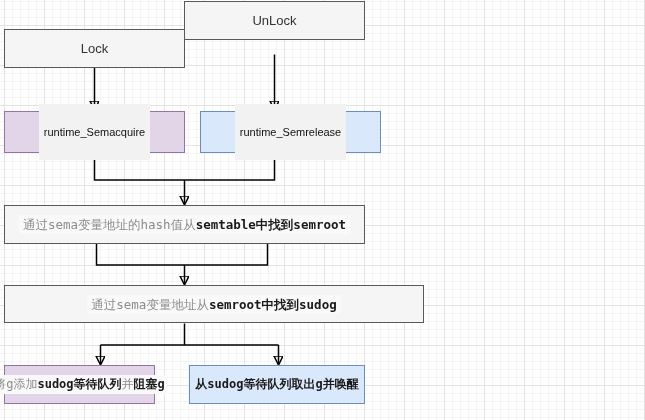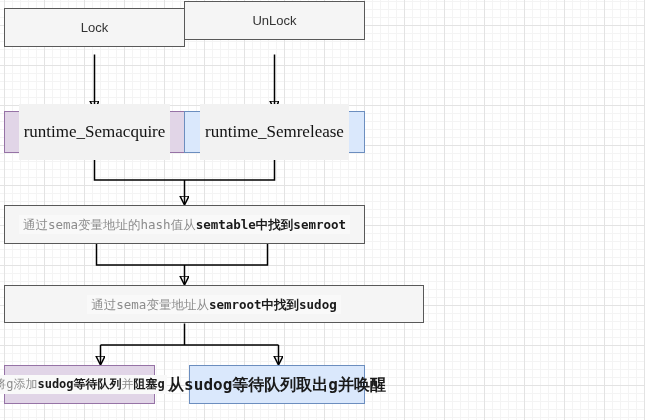--- a/index.html
+++ b/index.html
@@ -20,22 +20,22 @@
   .node{
     position:absolute;box-sizing:border-box;
     display:flex;align-items:center;justify-content:center;
     text-align:center;white-space:nowrap;
   }
   .node.gray  {background:var(--gray-fill,#f5f5f5);  border:1px solid var(--gray-stroke,#595959);}
   .node.purple{background:var(--purple-fill,#e1d5e7);border:1px solid var(--purple-stroke,#9673a6);}
   .node.blue  {background:var(--blue-fill,#dae8fc);  border:1px solid var(--blue-stroke,#6c8ebf);}
   .label{font-size:13px;color:var(--label,#333333);}
   .code{
-    font-family:Liberation Serif, serif;
-    font-size:17px;font-weight:500;color:#111111;
+    font-family:Liberation Sans, sans-serif;
+    font-size:11px;font-weight:500;color:#111111;
     background:var(--code-bg,#f2f2f2);padding:19px 5px;line-height:18px;
   }
   .mixed{
     font-family:"DejaVu Sans Mono","Liberation Mono",monospace;
     font-size:12.5px;line-height:17px;padding:1px 4px;
   }
   .strip{background:var(--strip,#f9f9f9);}
   .seg-muted{color:var(--text-muted,#8c8c8c);font-weight:400;}
   .seg-dark{color:var(--text-dark,#1a1a1a);font-weight:600;}
 </style>
@@ -57,42 +57,42 @@
     <path d="M184.5 180 V204" marker-end="url(#arrowhead)"></path>
 
     <path d="M96.5 244 V265 H267.5 V244"></path>
     <path d="M184.5 265 V284" marker-end="url(#arrowhead)"></path>
 
     <path d="M184.5 323.5 V345 M100.5 345 H278.5"></path>
     <path d="M100.5 345 V364" marker-end="url(#arrowhead)"></path>
     <path d="M278.5 345 V364" marker-end="url(#arrowhead)"></path>
   </svg>
 
-  <div class="node gray" style="left:4px;top:8px;width:181px;height:39px;">
+  <div class="node gray" style="left:4px;top:29px;width:181px;height:39px;">
     <span class="label">Lock</span>
   </div>
   <div class="node gray" style="left:184px;top:1px;width:181px;height:39px;">
     <span class="label">UnLock</span>
   </div>
 
   <div class="node purple" style="left:4px;top:111px;width:181px;height:42px;">
     <span class="code">runtime_Semacquire</span>
   </div>
-  <div class="node blue" style="left:184px;top:111px;width:181px;height:42px;">
+  <div class="node blue" style="left:200px;top:111px;width:181px;height:42px;">
     <span class="code">runtime_Semrelease</span>
   </div>
 
   <div class="node gray" style="left:4px;top:205px;width:361px;height:39px;">
     <span class="mixed strip"><span class="seg-muted">通过sema变量地址的hash值从</span><span class="seg-dark">semtable中找到semroot</span></span>
   </div>
 
   <div class="node gray" style="left:4px;top:285px;width:420px;height:38px;">
     <span class="mixed strip"><span class="seg-muted">通过sema变量地址从</span><span class="seg-dark">semroot中找到sudog</span></span>
   </div>
 
   <div class="node purple" style="left:4px;top:365px;width:151px;height:39px;">
     <span class="mixed strip" style="font-size:12px;padding:1px 2px;"><span class="seg-muted">将g添加</span><span class="seg-dark">sudog等待队列</span><span class="seg-muted">并</span><span class="seg-dark">阻塞g</span></span>
   </div>
   <div class="node blue" style="left:189px;top:365px;width:176px;height:39px;">
-    <span class="mixed seg-dark" style="font-size:16px;padding:1px 2px;">从sudog等待队列取出g并唤醒</span>
+    <span class="mixed seg-dark" style="font-size:12px;padding:1px 2px;">从sudog等待队列取出g并唤醒</span>
   </div>
 
 </div>
 
 </body></html>

